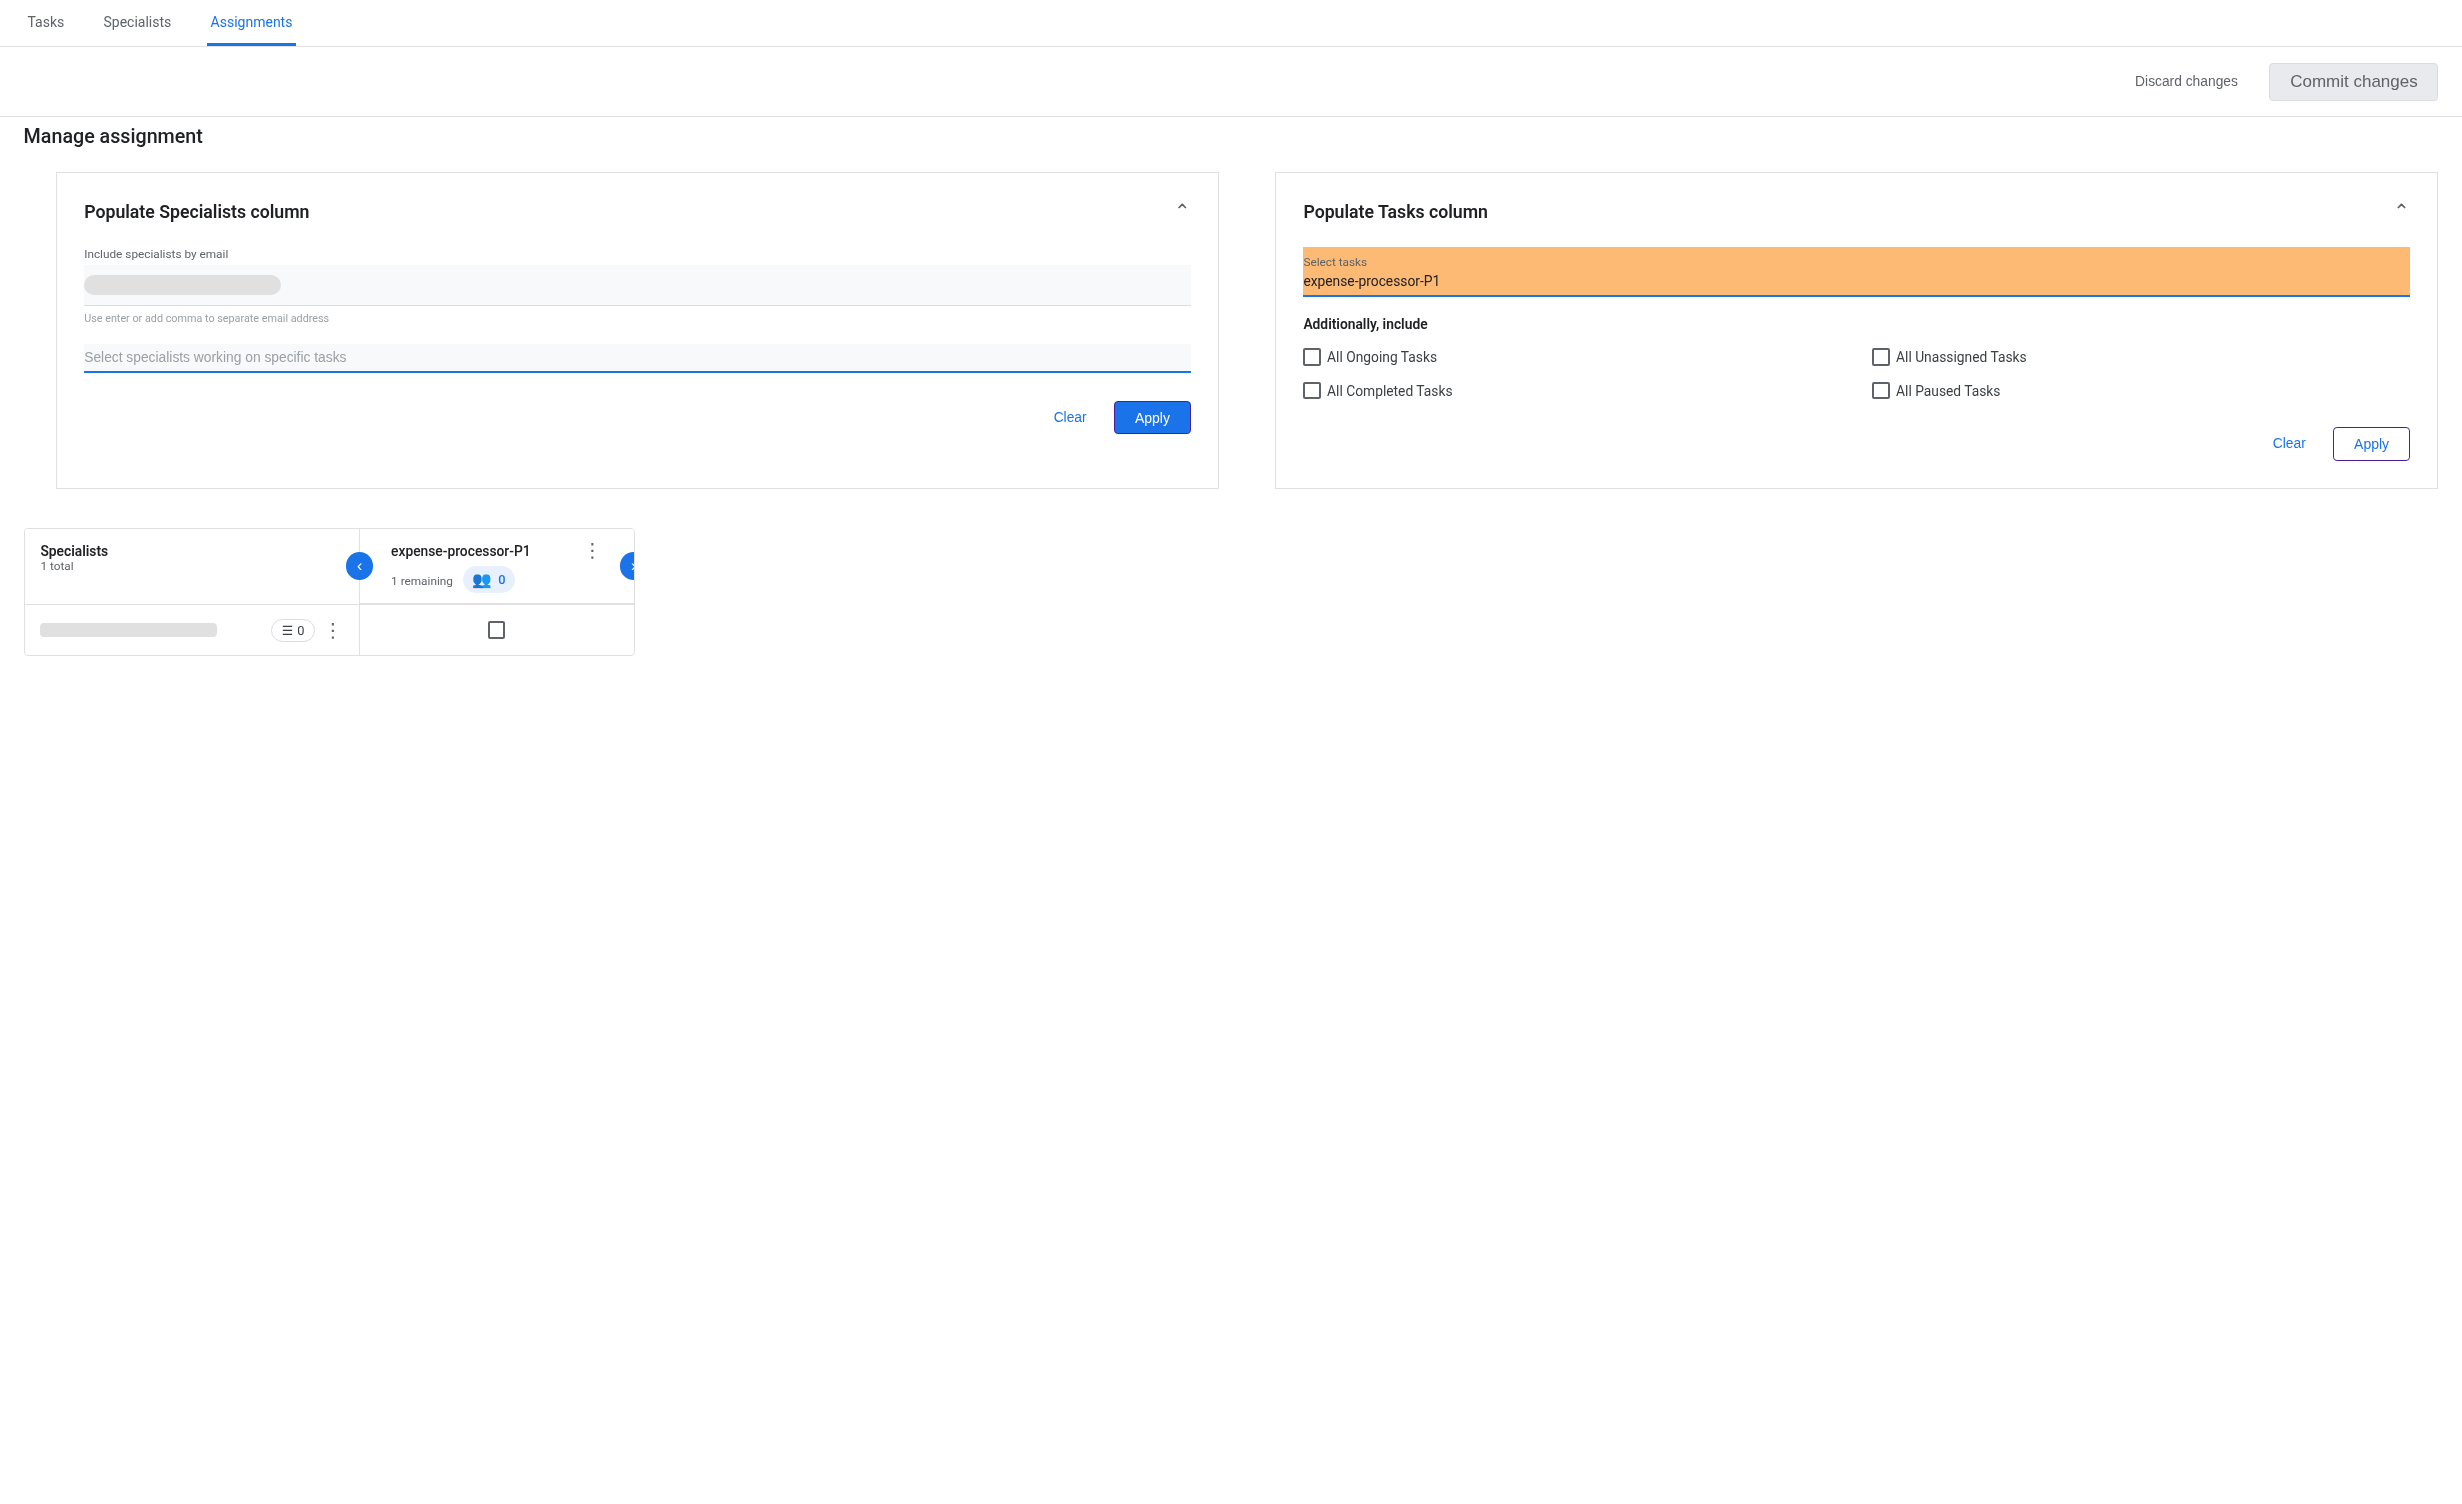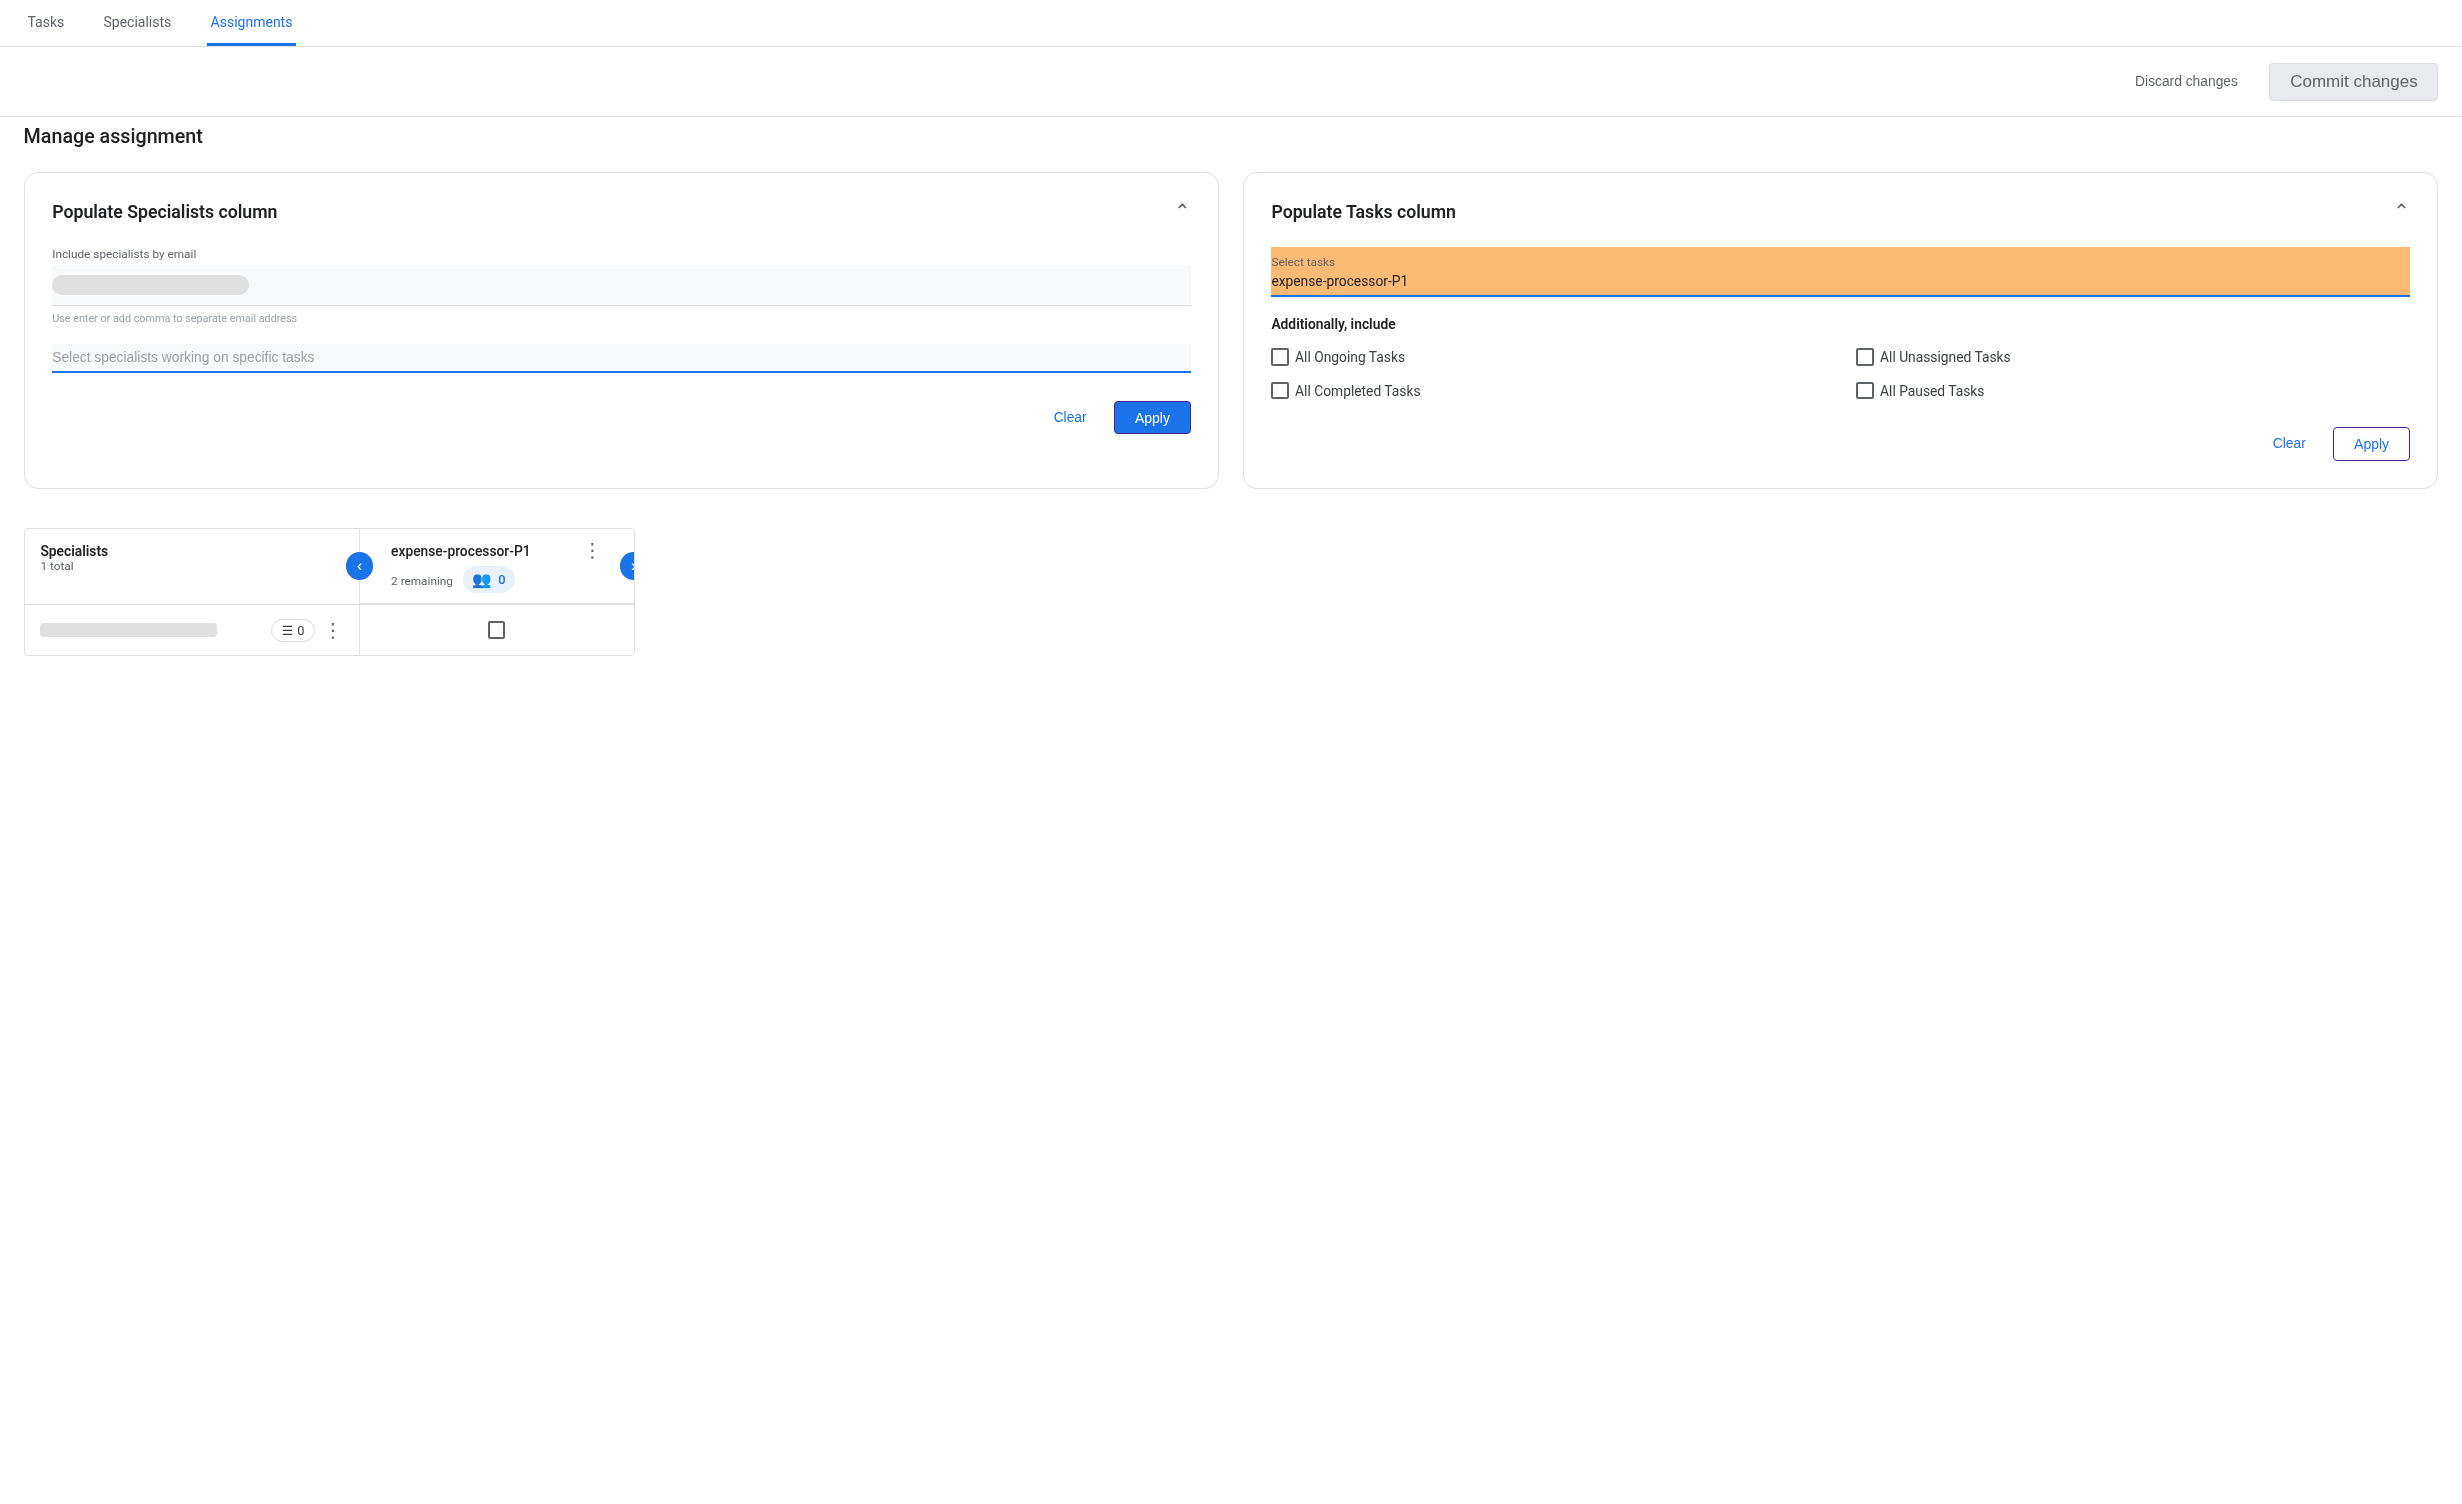--- a/index.html
+++ b/index.html
@@ -66,23 +66,24 @@
     .cards-container {
       display: flex;
       gap: 23.6px;
       padding: 0 23.6px;
     }
 
     
     .card {
       flex: 1;
       border: 1px solid #e0e0e0;
-      border-radius: 14px;
+      border-radius: 0;
       padding: 27.6px;
       background: #fff;
+      margin-left: 32px;
     }
 
     .card-header {
       display: flex;
       justify-content: space-between;
       align-items: center;
       margin-bottom: 23.6px;
     }
     .card-title {
       font-size: 17.7px;
@@ -463,21 +464,21 @@
         <div class="specialists-count">1 total</div>
       </div>
       <div class="task-col-header">
         <button class="task-nav-btn task-nav-left">‹</button>
         <div class="task-header-content">
           <div class="task-name-row">
             <span class="task-name">expense-processor-P1</span>
             <span class="more-icon">⋮</span>
           </div>
           <div style="display:flex; align-items:center; gap:9.9px; margin-top:3.9px;">
-            <span class="task-remaining">2 remaining</span>
+            <span class="task-remaining">1 remaining</span>
             <span class="task-count-badge">
               <span class="badge-icon">👥</span>
               <span>0</span>
             </span>
           </div>
         </div>
         <button class="task-nav-btn task-nav-right">›</button>
       </div>
     </div>
 

